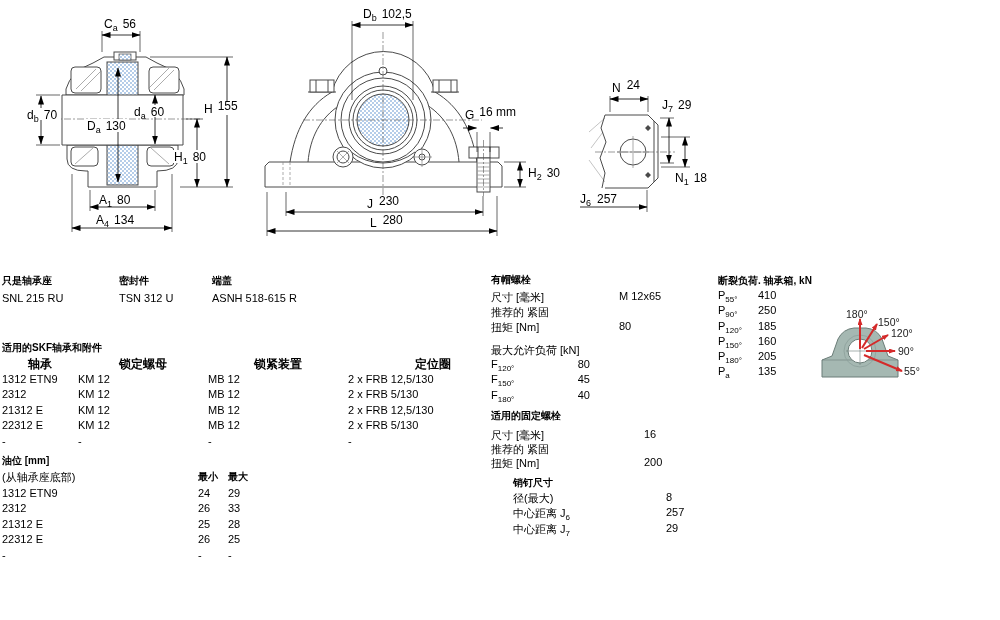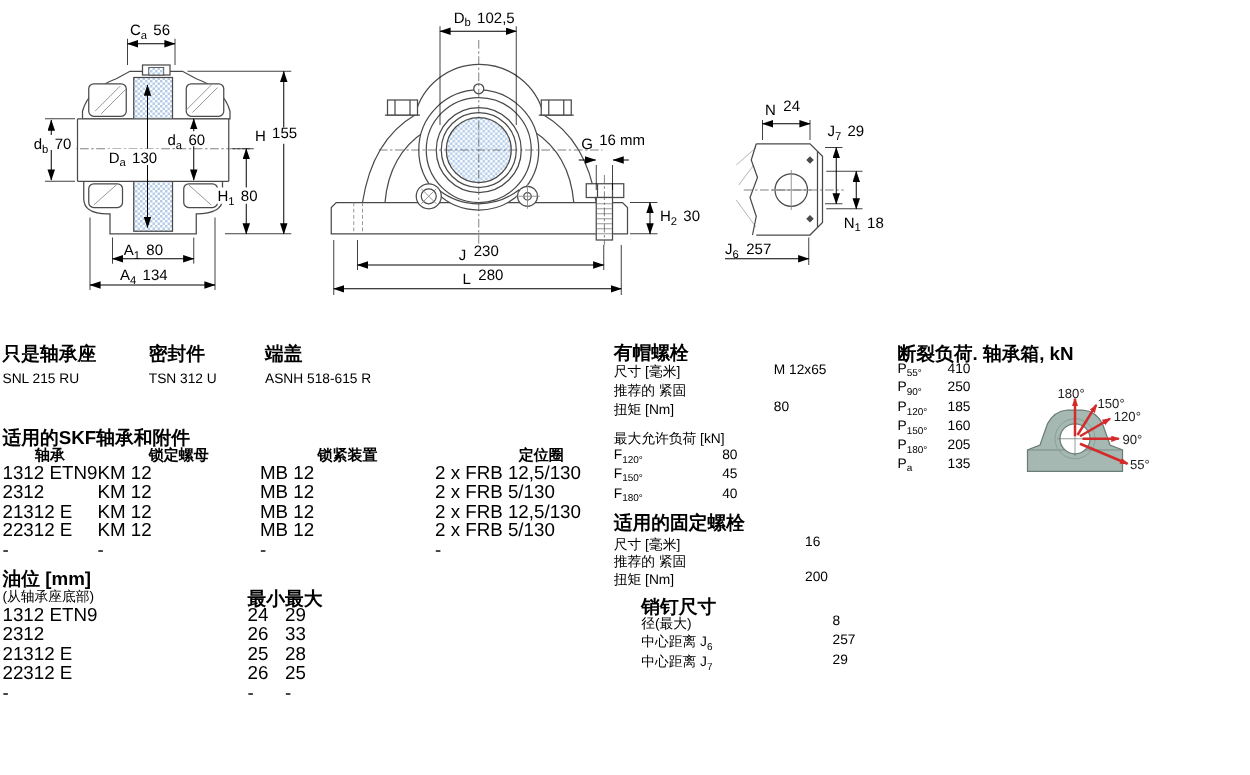--- a/index.html
+++ b/index.html
@@ -1,23 +1,23 @@
 <!DOCTYPE html>
 <html><head>
 <meta charset="utf-8">
 <style>
   html,body{margin:0;padding:0}
   body{width:1000px;height:620px;background:#fff;position:relative;overflow:hidden;
        font-family:"Liberation Sans","DejaVu Sans",sans-serif;font-size:11px;color:#000}
   .abs{position:absolute}
-  .b{font-weight:bold;font-size:15px;white-space:nowrap}
+  .b{font-weight:bold;font-size:10px;white-space:nowrap}
   .pv{margin-top:4px;font-size:11px;white-space:nowrap}
   table{border-collapse:collapse;table-layout:fixed}
   th{font-weight:bold;font-size:12px;text-align:center;padding:0;height:17px;vertical-align:top;white-space:nowrap}
-  td{padding:0;height:15.4px;line-height:12px;vertical-align:top;font-size:15px;white-space:nowrap}
+  td{padding:0;height:15.4px;line-height:12px;vertical-align:top;font-size:11px;white-space:nowrap}
   .r{position:absolute;left:0;width:100%;white-space:nowrap}
   .srow{position:relative;height:15.3px;white-space:nowrap}
   sub.s{font-size:8px;vertical-align:-3px;line-height:0}
   .fv{position:absolute;left:69px;width:30px;text-align:right;top:0}
   .bv{position:absolute;left:40px;width:42px;text-align:left;top:0}
   .v128{position:absolute;left:128px;top:0}
   .pv2{position:absolute;left:153px;top:0}
   
   .geo{stroke:#4a4a4a;fill:none;stroke-width:1}
   .geoW{stroke:#4a4a4a;fill:#fff;stroke-width:1}

